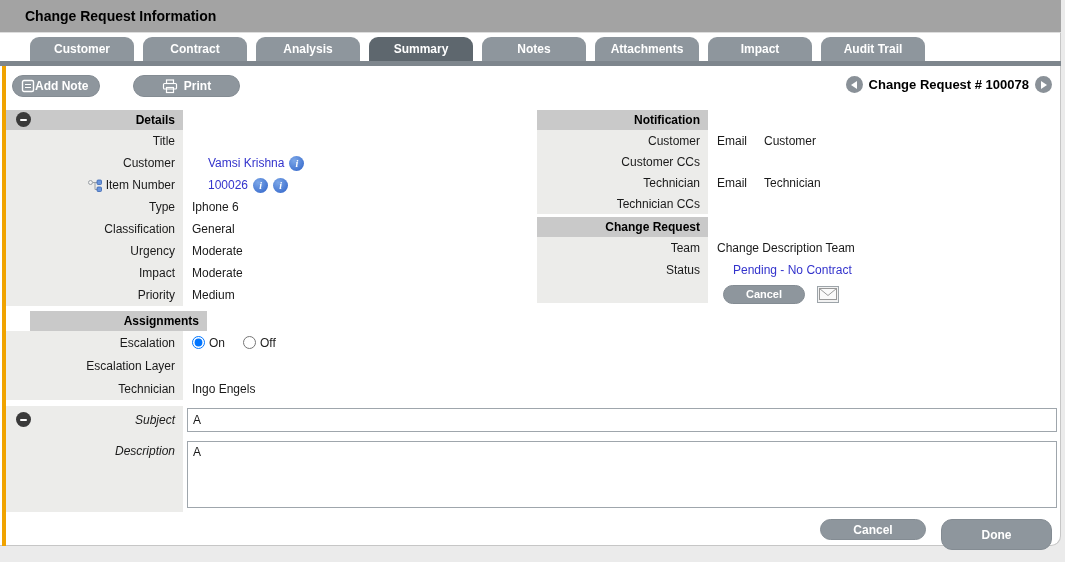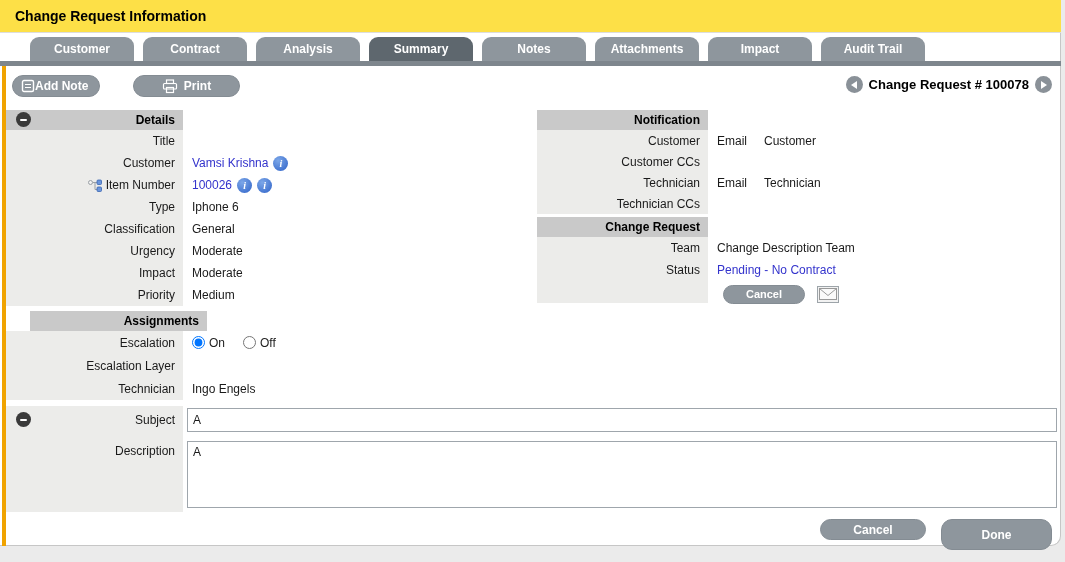--- a/index.html
+++ b/index.html
@@ -1,21 +1,21 @@
 <!DOCTYPE html>
 <html><head>
 <meta charset="utf-8">
 <style>
   * { margin:0; padding:0; box-sizing:border-box; }
   body { font-family:"Liberation Sans", sans-serif; }
   .page { position:relative; width:1065px; height:562px; background:#EBEBEB; font-size:12px; color:#1a1a1a; overflow:hidden; }
   .panel { position:absolute; left:0; top:0; width:1061px; height:546px; background:#FFFFFF;
            border-right:1px solid #C6C6C6; border-bottom:1px solid #C6C6C6; border-bottom-right-radius:10px; }
-  .titlebar { position:absolute; left:0; top:0; width:1061px; height:33px; background:#fde047;
-              border-bottom:1px solid #DDDDDD; display:flex; align-items:center; padding-left:15px;
+  .titlebar { position:absolute; left:0; top:0; width:1061px; height:33px; background:#a3a3a3;
+              border-bottom:1px solid #DDDDDD; display:flex; align-items:center; padding-left:25px;
               font-size:14px; font-weight:bold; color:#000; }
   .tabs { position:absolute; left:0; top:37px; width:1061px; height:24px; display:flex; padding-left:30px; gap:9px; }
   .tab { width:104px; height:24px; background:#8E969D; border-radius:9px 9px 0 0; color:#FFF; font-weight:bold;
          display:flex; align-items:center; justify-content:center; cursor:pointer; }
   .tab.active { background:#5E676E; }
   .tabbar { position:absolute; left:0; top:61px; width:1061px; height:5px; background:#7E868D; }
   .accent { position:absolute; left:2px; top:66px; width:4px; height:480px; background:#F0A300; }
 
   .pill { background:#8E969D; color:#FFF; font-weight:bold; border:1px solid #848C93; border-radius:11px;
           display:inline-flex; align-items:center; justify-content:center; cursor:pointer; font-size:12px; }
@@ -34,35 +34,35 @@
   .fpanel.right { left:537px; width:523px; }
   .hrow { display:flex; height:20px; }
   .hlab { background:#C9C9C9; font-weight:bold; color:#000; text-align:right; padding-right:8px; line-height:20px; position:relative; }
   .row { display:flex; align-items:center; height:22px; }
   .row.r21 { height:21px; }
   .row.r23 { height:23px; }
   .lab { text-align:right; padding-right:8px; background:#ECECEA; height:100%; display:flex; align-items:center; justify-content:flex-end; gap:4px; }
   .left .lab, .left .hlab { width:177px; }
   .right .lab, .right .hlab { width:171px; }
   .val { flex:1; padding-left:9px; display:flex; align-items:center; gap:5px; }
-  .link { color:#3333CC; cursor:pointer; text-decoration:none; }
+  .link { color:#3333CC; cursor:pointer; text-decoration:none;margin-left:16px; }
   .minus-circle { width:15px; height:15px; border-radius:50%; background:#3A3A3A; display:inline-flex; align-items:center; justify-content:center; cursor:pointer; }
   .minus-circle i { display:block; width:7px; height:2px; background:#FFF; border-radius:1px; }
   .hdr-collapse { position:absolute; left:10px; top:2px; }
   .info-icon { width:15px; height:15px; border-radius:50%; background:radial-gradient(circle at 35% 30%, #7CA7E8, #2E62C8);
                color:#FFF; font:italic bold 10px "Liberation Serif", serif; display:inline-flex; align-items:center; justify-content:center; cursor:pointer; }
   .radios { display:flex; align-items:center; gap:18px; color:#222; }
   .radios label { display:flex; align-items:center; gap:4px; cursor:pointer; }
   .method { display:inline-block; min-width:42px; }
   .cr-buttons { padding-left:15px; display:flex; align-items:center; gap:12px; height:26px; margin-top:4px; }
   .btn-cr-cancel { width:82px; height:19px; font-size:11px; }
   .env-btn { width:22px; height:17px; background:#F2F2F2; border:1px solid #9DA4A9; display:flex; align-items:center; justify-content:center; cursor:pointer; }
 
   .bottom-labels { position:absolute; left:6px; top:406px; width:177px; height:106px; background:#ECECEA; }
-  .bl { position:absolute; right:8px; text-align:right; }
+  .bl { position:absolute; right:8px; text-align:right;font-style:italic; }
   .subject-input { position:absolute; left:187px; top:408px; width:870px; height:24px; border:1px solid #9FA6AC;
                    font-family:"Liberation Sans", sans-serif; font-size:12px; padding-left:5px; color:#1a1a1a; }
   .desc-area { position:absolute; left:187px; top:441px; width:870px; height:67px; border:1px solid #9FA6AC;
                font-family:"Liberation Sans", sans-serif; font-size:12px; padding:3px 5px; color:#1a1a1a; resize:none; }
   .btn-foot-cancel { position:absolute; left:820px; top:519px; width:106px; height:21px; }
   .btn-foot-done { position:absolute; left:941px; top:519px; width:111px; height:31px; }
 </style>
 </head>
 <body>
 

